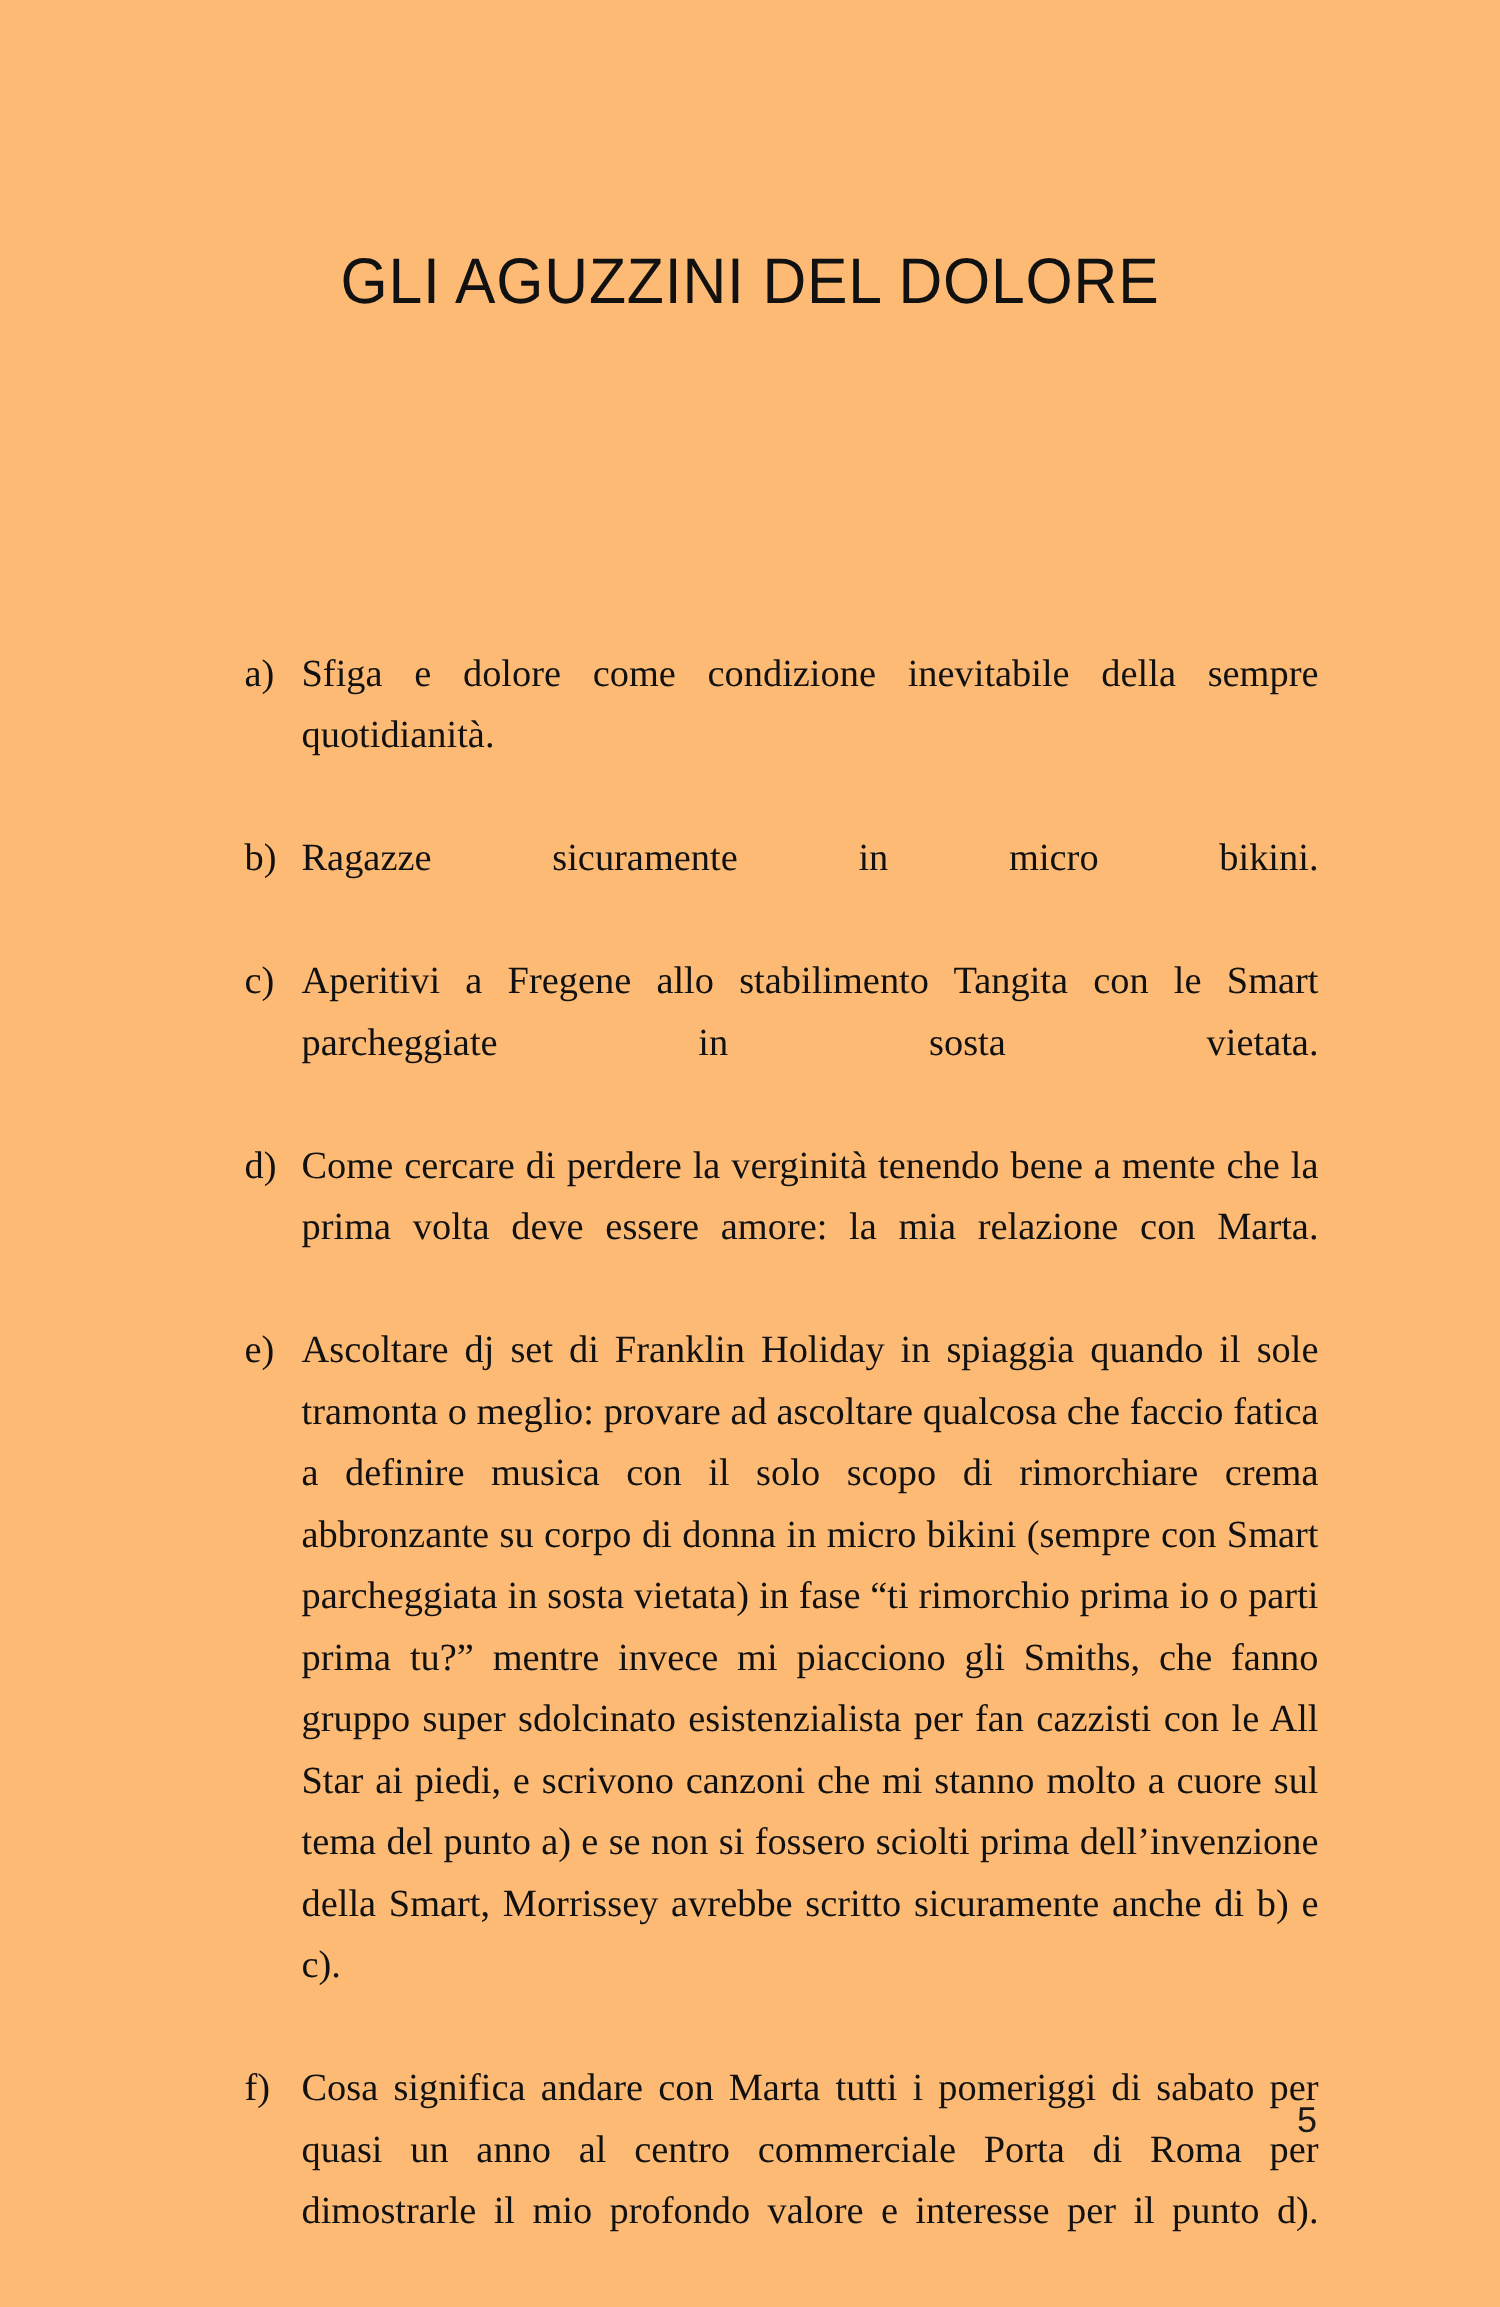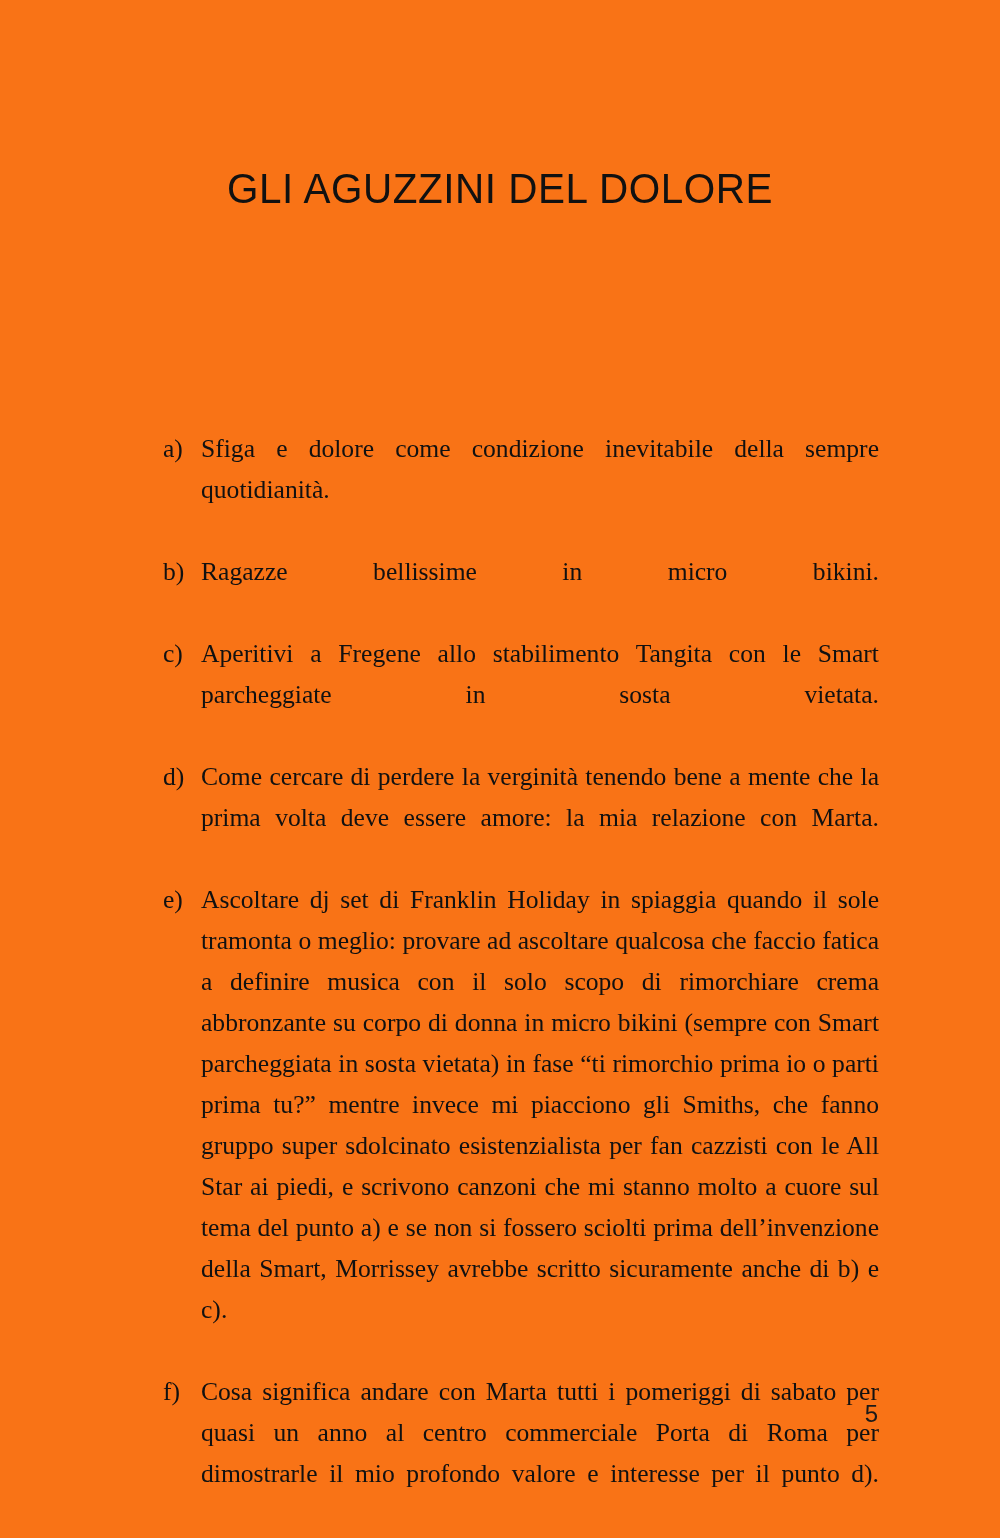--- a/index.html
+++ b/index.html
@@ -5,21 +5,21 @@
   html, body {
     margin: 0;
     padding: 0;
     background: #ffffff;
   }
 
   .page {
     position: relative;
     width: 1000px;
     height: 1538px;
-    background: #f97316;
+    background: #fdba74;
     overflow: hidden;
     box-sizing: border-box;
     padding-left: 32px;
   }
 
   
   .chapter-title {
     position: absolute;
     top: 136px;
     left: 0;
@@ -118,21 +118,21 @@
 
     <ol class="lettered-list">
 
       <li class="list-item">
         <span class="list-marker">a)</span>
         <span class="list-text">Sfiga e dolore come condizione inevitabile della sempre quotidianità.</span>
       </li>
 
       <li class="list-item">
         <span class="list-marker">b)</span>
-        <span class="list-text">Ragazze bellissime in micro bikini.</span>
+        <span class="list-text">Ragazze sicuramente in micro bikini.</span>
       </li>
 
       <li class="list-item">
         <span class="list-marker">c)</span>
         <span class="list-text">Aperitivi a Fregene allo stabilimento Tangita con le Smart parcheggiate in sosta vietata.</span>
       </li>
 
       <li class="list-item">
         <span class="list-marker">d)</span>
         <span class="list-text">Come cercare di perdere la verginità tenendo bene a mente che la prima volta deve essere amore: la mia relazione con Marta.</span>

